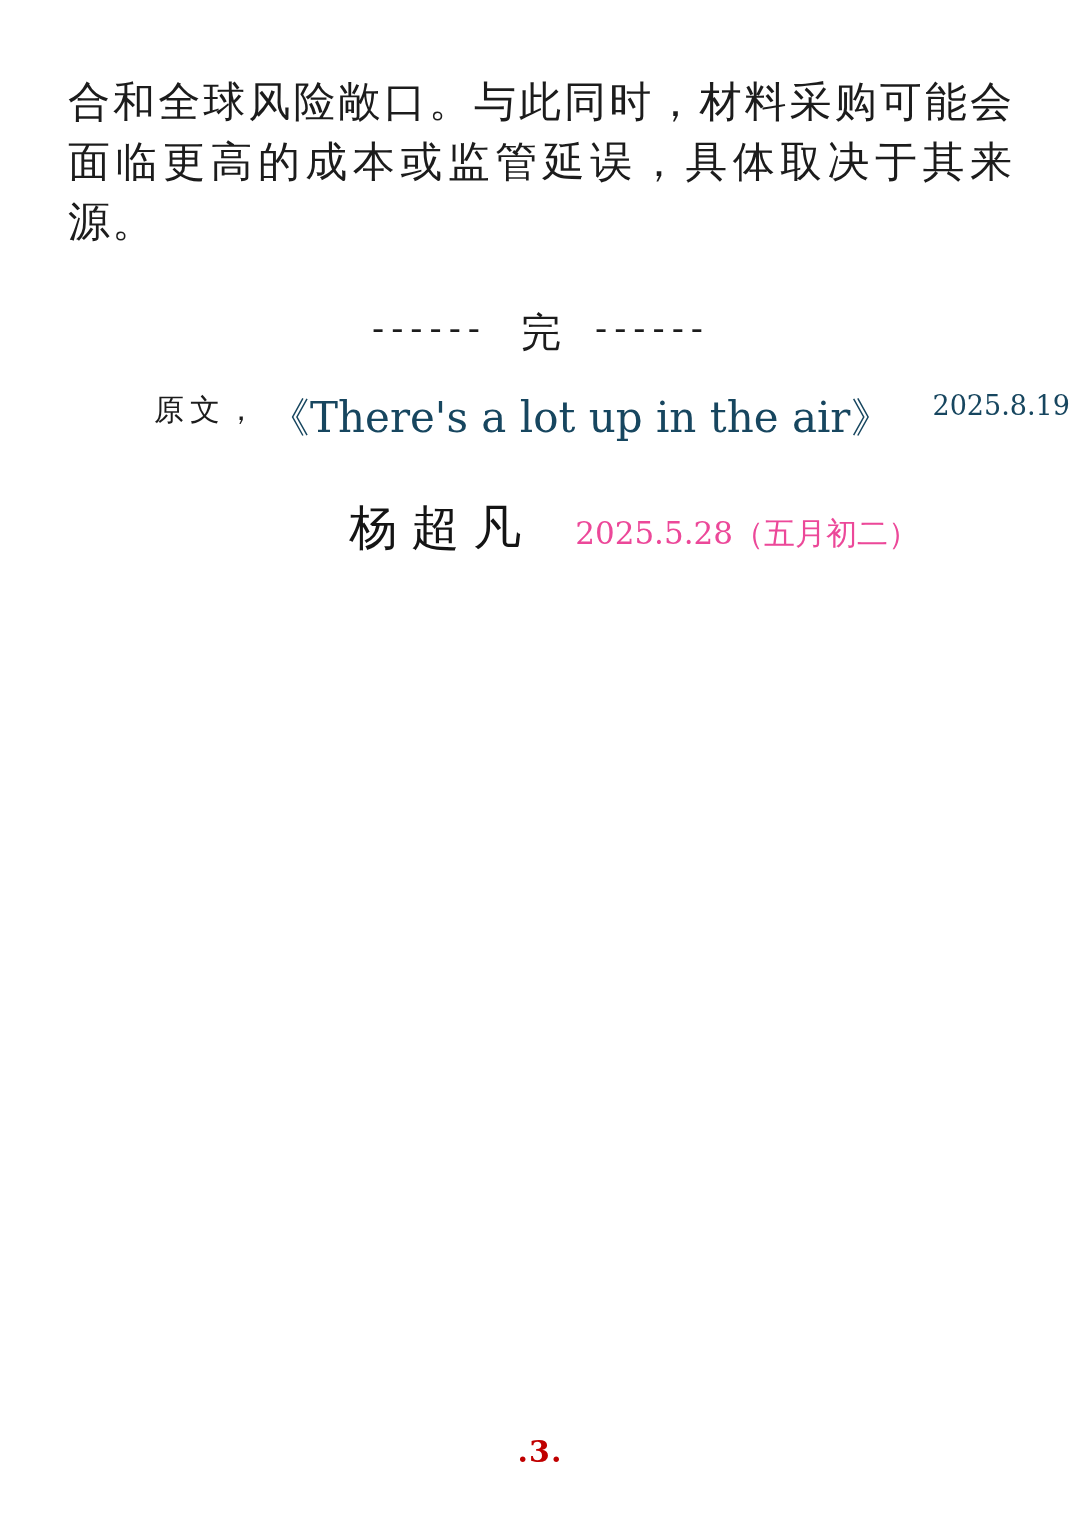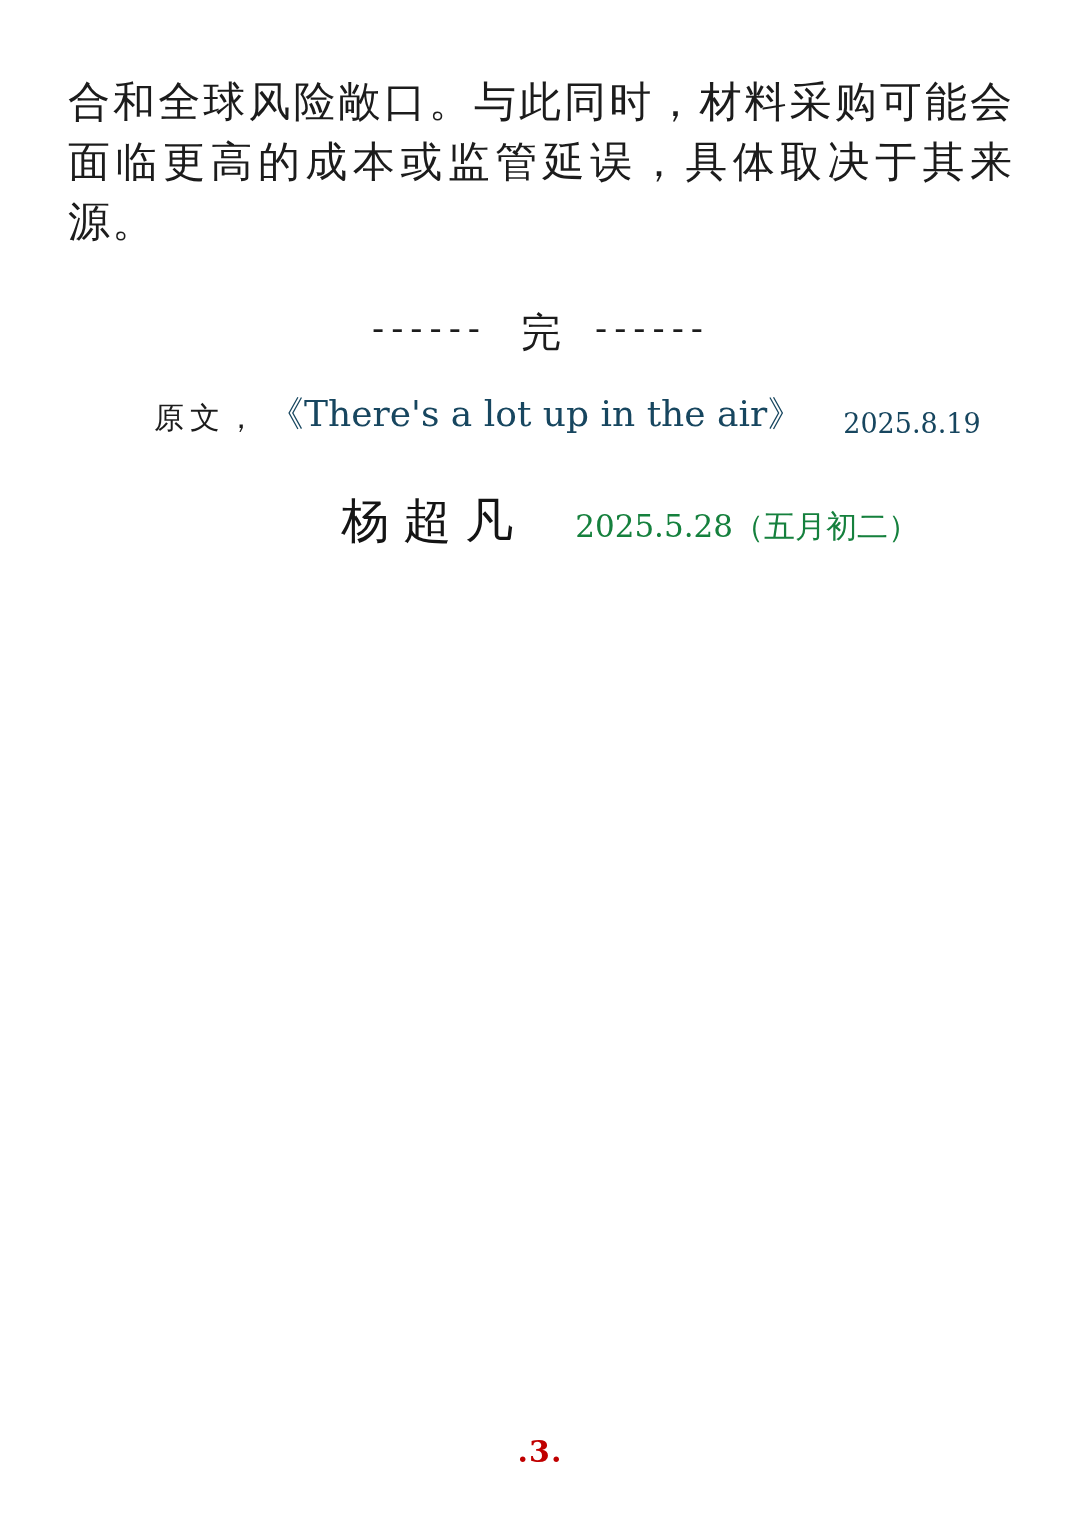--- a/index.html
+++ b/index.html
@@ -50,56 +50,55 @@
     position: relative;
     top: -6px;
   }
   .end-marker .end-char {
     margin: 0 34px;
   }
   .source-line {
     margin-top: 28px;
     margin-left: 86px;
     display: flex;
-    align-items: flex-end;
+    align-items: flex-start;
     white-space: nowrap;
   }
   .source-prefix {
     font-size: 30px;
     letter-spacing: 6px;
     color: #1c1c1c;
   }
   .source-title {
-    font-size: 36px;
+    font-size: 42px;
     margin-left: 6px;
     color: var(--title-blue, #17465f);
   }
   .source-date {
     font-size: 27px;
     margin-left: 40px;
     color: var(--title-blue, #17465f);
   }
   .signature-line {
     margin-top: 50px;
     display: flex;
     align-items: baseline;
     justify-content: flex-end;
     padding-right: 95px;
     white-space: nowrap;
-    gap: 8px;
   }
   .sig-name {
     font-size: 48px;
     letter-spacing: 14px;
     color: #141414;
   }
   .sig-date {
     font-size: 31px;
     margin-left: 40px;
-    color: #15803d;
+    color: #ec4899;
   }
   .page-number {
     position: absolute;
     left: 0;
     right: 0;
     bottom: 58px;
     text-align: center;
     font-size: 30px;
     font-weight: bold;
     color: var(--page-number-red, #c00000);

